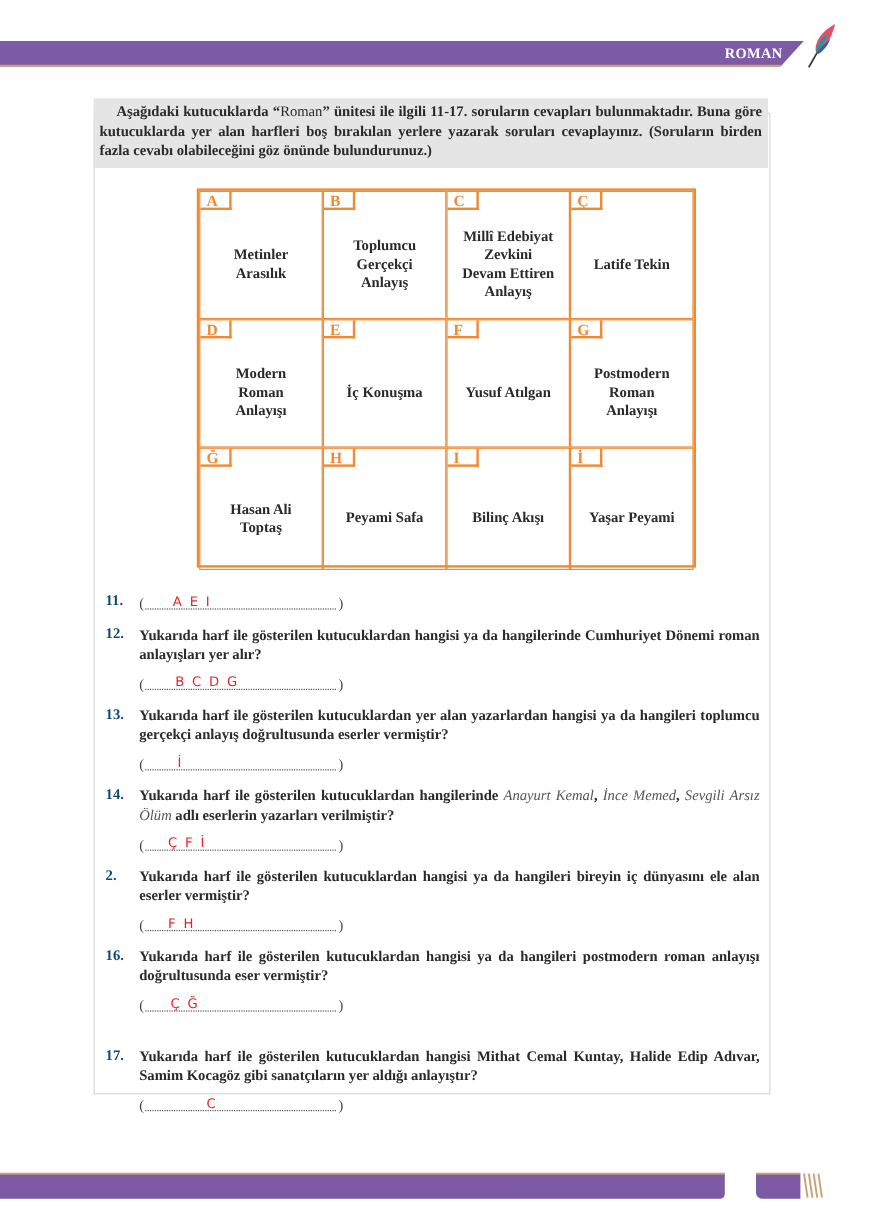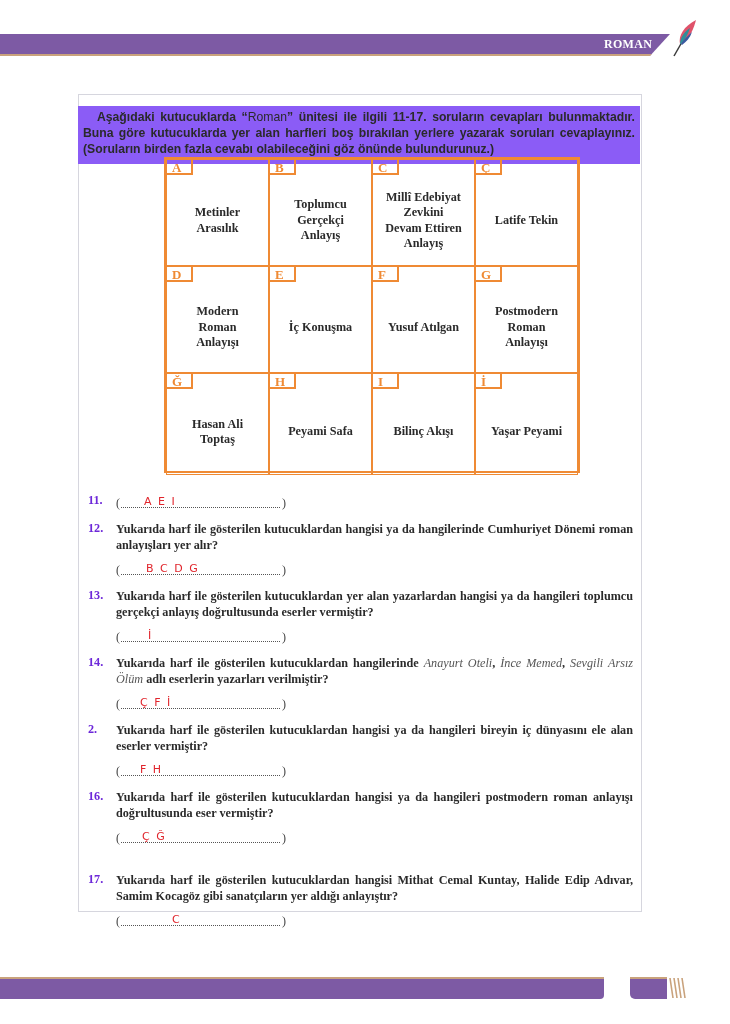--- a/index.html
+++ b/index.html
@@ -23,24 +23,24 @@
   }
   .feather {
     position: absolute; left: 670px; top: 18px; width: 30px; height: 40px;
   }
   
   .frame {
     position: absolute; left: 78px; top: 94px; width: 562px; height: 816px;
     border: 1px solid #d6d6de; background: #ffffff;
   }
   .intro {
-    position: absolute; left: 78px; top: 106px; width: 552px;
-    background: #8b5cf6;
+    position: absolute; left: 78px; top: 82px; width: 552px;
+    background: #e5e5e5;
     padding: 3px 5px 7px 5px;
-    font-family: Liberation Sans, sans-serif; font-weight: bold;
+    font-family: Liberation Serif, serif; font-weight: bold;
     font-size: 12.2px; line-height: 16px; color: #2a2a2a;
     text-align: justify;
   }
   .intro .indent { display: inline-block; width: 14px; }
   .intro .roman { font-weight: normal; }
 
   
   .grid {
     position: absolute; left: 164px; top: 157px;
     width: 416px; height: 316px;
@@ -63,21 +63,21 @@
     box-sizing: border-box;
   }
   .cell-text { white-space: pre-line; }
 
   
   .questions { position: absolute; left: 88px; top: 486px; width: 545px; }
   .q { position: relative; margin-bottom: 0; }
   .q-num {
     position: absolute; left: 0; top: 0; width: 26px;
     font-family: "Liberation Serif", serif; font-weight: bold; font-size: 12.2px;
-    color: #6d28d9;
+    color: #0c4a6e;
   }
   .q-text {
     margin-left: 28px;
     font-family: "Liberation Serif", serif; font-weight: bold; font-size: 12.2px;
     line-height: 16px; color: #2a2a2a; text-align: justify;
   }
   .q-text i { font-weight: normal; font-style: italic; color: #555; }
   .answer-line {
     position: relative; margin-left: 28px; margin-top: 7px; height: 20px;
     width: 170px;
@@ -219,21 +219,21 @@
     <div class="answer-line">
       <span class="paren-l">(</span>
         <span class="dots"></span>
         <span class="ans" style="left:32px">İ</span>
         <span class="paren-r">)</span>
     </div>
   </div>
 
   <div class="q" style="margin-top:8px">
     <span class="q-num">14.</span>
-    <div class="q-text"><span>Yukarıda harf ile gösterilen kutucuklardan hangilerinde </span><i>Anayurt Oteli</i>, <i>İnce Memed</i>, <i>Sevgili Arsız Ölüm</i><span> adlı eserlerin yazarları verilmiştir?</span></div>
+    <div class="q-text"><span>Yukarıda harf ile gösterilen kutucuklardan hangilerinde </span><i>Anayurt Kemal</i>, <i>İnce Memed</i>, <i>Sevgili Arsız Ölüm</i><span> adlı eserlerin yazarları verilmiştir?</span></div>
     <div class="answer-line">
       <span class="paren-l">(</span>
         <span class="dots"></span>
         <span class="ans" style="left:24px">Ç F İ</span>
         <span class="paren-r">)</span>
     </div>
   </div>
 
   <div class="q" style="margin-top:8px">
     <span class="q-num">2.</span>

